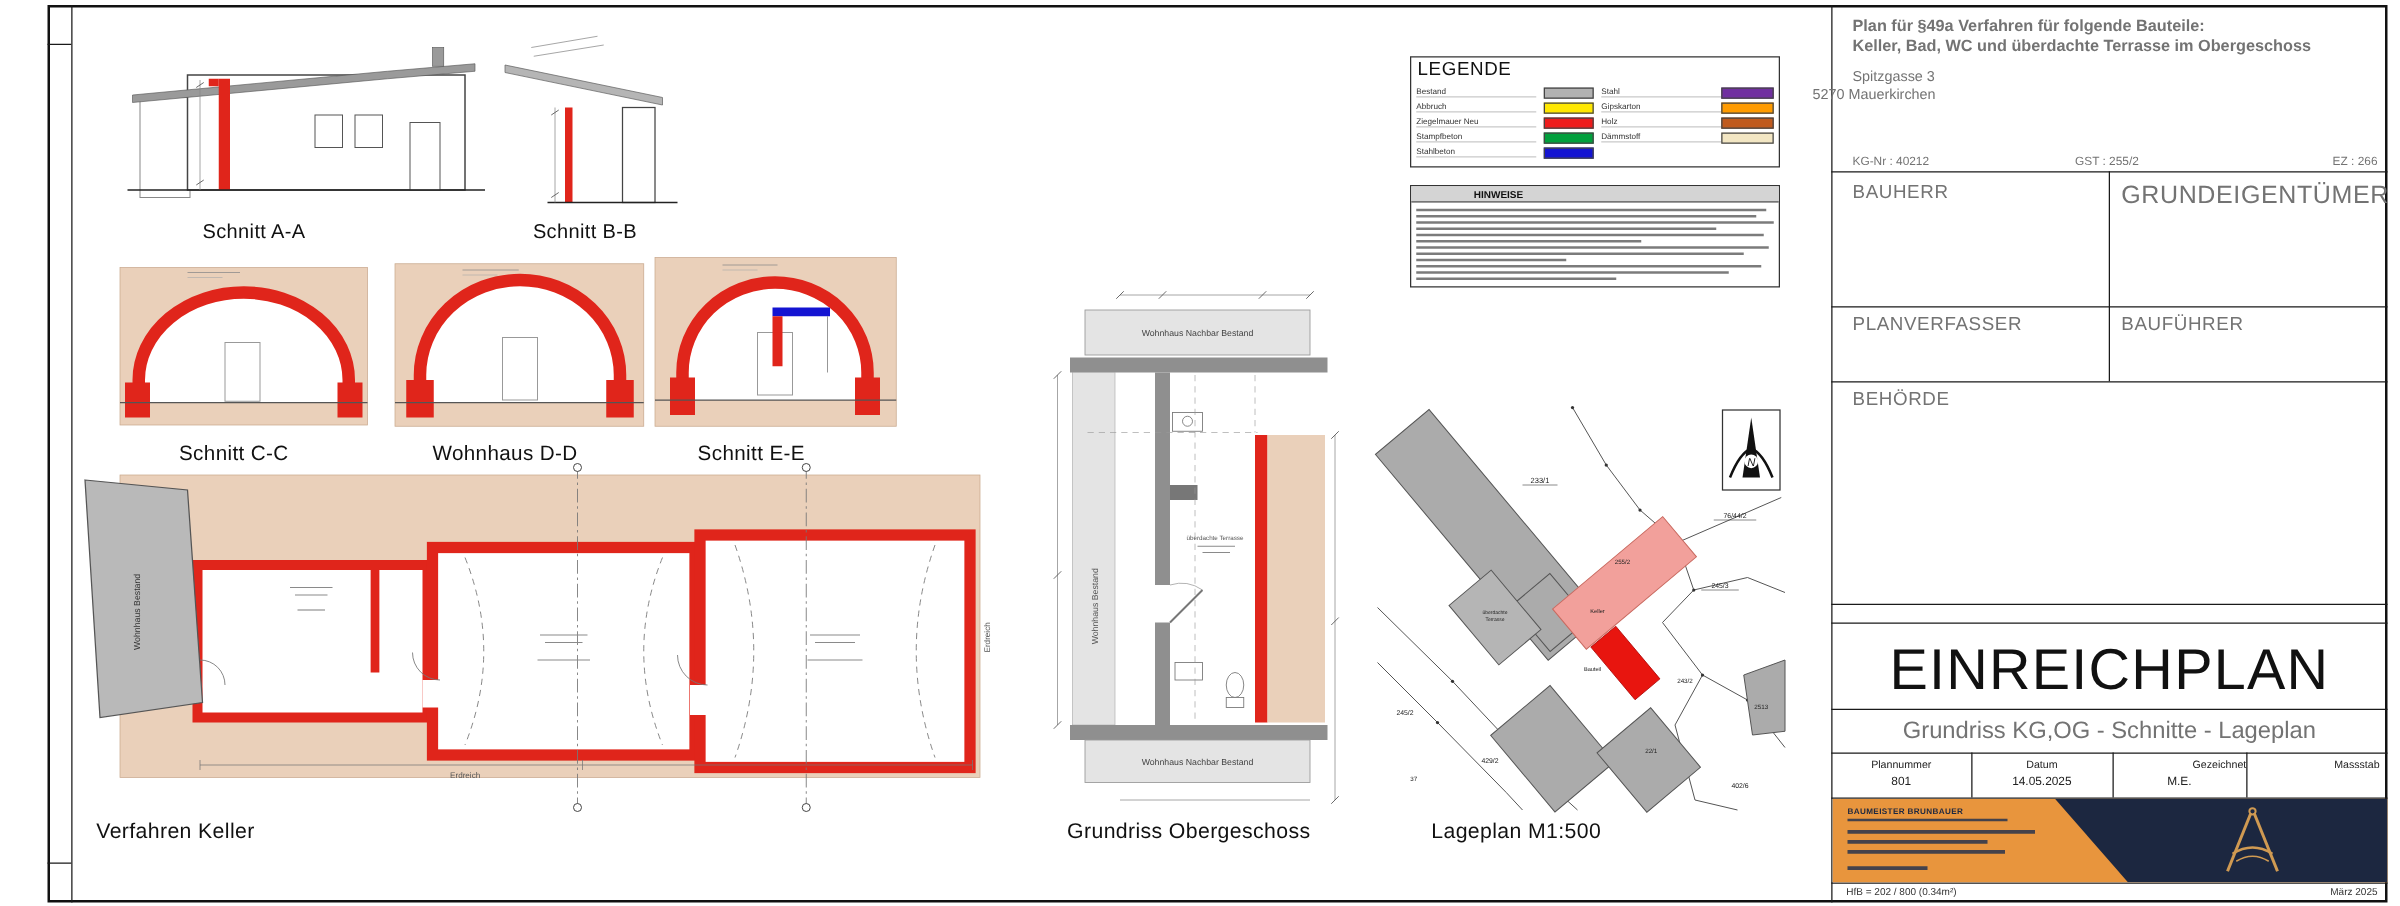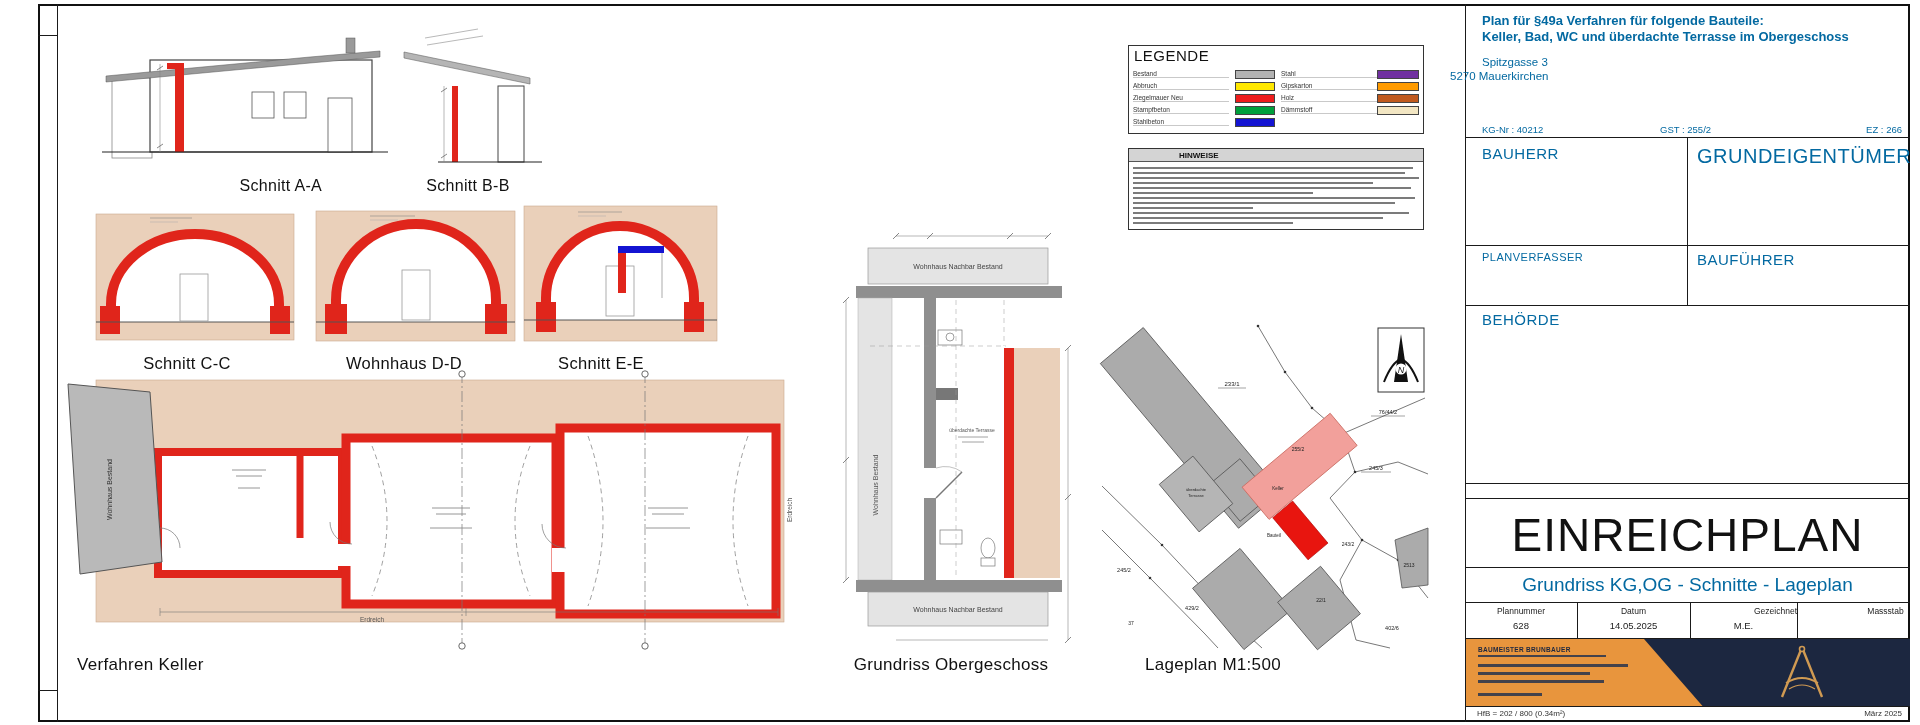--- a/index.html
+++ b/index.html
@@ -1,20 +1,20 @@
 <!DOCTYPE html>
 <html><head>
 <meta charset="utf-8">
 <style>
   html,body{margin:0;padding:0;background:#ffffff;}
   body{width:1920px;height:725px;position:relative;font-family:"Liberation Sans",sans-serif;color:#1a1a1a;overflow:hidden;}
   .abs{position:absolute;}
   .ln{position:absolute;background:#1a1a1a;}
   .cap{position:absolute;color:#111;font-weight:500;letter-spacing:.3px;}
-  .tbl{position:absolute;color:#0369a1;}
+  .tbl{position:absolute;color:#737373;}
   svg text{font-family:"Liberation Sans",sans-serif;}
   .legend-box{position:absolute;left:1128px;top:45px;width:296px;height:89px;background:#fff;border:1px solid #333;box-sizing:border-box;}
   .legend-title{position:absolute;left:5px;top:1px;font-size:15px;letter-spacing:.5px;color:#111;}
   .lg-label{position:absolute;font-size:6.5px;color:#333;border-bottom:.5px solid #c9c9c9;width:96px;}
   .lg-sw{position:absolute;width:40px;height:9px;border:.6px solid #444;box-sizing:border-box;}
   .hin-box{position:absolute;left:1128px;top:148px;width:296px;height:82px;background:#fff;border:1px solid #333;box-sizing:border-box;}
   .hin-head{position:absolute;left:0;top:0;width:100%;height:13px;background:#d4d4d4;border-bottom:.7px solid #555;box-sizing:border-box;}
   .hin-head span{position:absolute;left:4px;top:2px;font-size:8px;font-weight:bold;color:#111;padding-left:46px;}
   .hbar{position:absolute;height:2px;background:#5a5a5a;opacity:.8;}
   .meta-label{position:absolute;font-size:8.5px;color:#222;text-align:center;}
@@ -259,21 +259,21 @@
       <rect x="1378" y="328" width="46" height="64" fill="#ffffff" stroke="#333" stroke-width="1"></rect>
       <polygon points="1401,334 1394,382 1408,382" fill="#111111"></polygon>
       <path d="M1384,382 Q1392,362 1401,359" fill="none" stroke="#111" stroke-width="2"></path>
       <path d="M1418,382 Q1410,362 1401,359" fill="none" stroke="#111" stroke-width="2"></path>
       <circle cx="1401" cy="369" r="5.5" fill="#ffffff"></circle>
       <text x="1401" y="372.5" text-anchor="middle" font-size="9" font-style="italic" fill="#111">N</text>
     </g>
   </g>
 </svg>
 
-<div class="cap" style="left:162px;top:177px;width:160px;text-align:right;font-size:16px;">Schnitt A-A</div>
+<div class="cap" style="left:162px;top:177px;width:160px;text-align:left;font-size:16px;">Schnitt A-A</div>
 <div class="cap" style="left:388px;top:177px;width:160px;text-align:center;font-size:16px;">Schnitt B-B</div>
 <div class="cap" style="left:107px;top:354px;width:160px;text-align:center;font-size:16.5px;">Schnitt C-C</div>
 <div class="cap" style="left:324px;top:354px;width:160px;text-align:center;font-size:16.5px;">Wohnhaus D-D</div>
 <div class="cap" style="left:521px;top:354px;width:160px;text-align:center;font-size:16.5px;">Schnitt E-E</div>
 <div class="cap" style="left:77px;top:655px;font-size:17px;">Verfahren Keller</div>
 <div class="cap" style="left:839px;top:655px;width:224px;text-align:center;font-size:17px;">Grundriss Obergeschoss</div>
 <div class="cap" style="left:1145px;top:655px;font-size:17px;">Lageplan M1:500</div>
 
 <div class="legend-box">
   <div class="legend-title">LEGENDE</div>
@@ -335,29 +335,29 @@
 <div class="ln" style="left:1465px;top:602px;width:445px;height:1px;"></div>
 <div class="ln" style="left:1465px;top:638px;width:445px;height:1px;"></div>
 <div class="ln" style="left:1465px;top:706px;width:445px;height:1px;"></div>
 <div class="ln" style="left:1687px;top:137px;width:1px;height:168px;"></div>
 <div class="ln" style="left:1577px;top:602px;width:1px;height:36px;"></div>
 <div class="ln" style="left:1690px;top:602px;width:1px;height:36px;"></div>
 <div class="ln" style="left:1797px;top:602px;width:1px;height:36px;"></div>
 
 <div class="tbl" style="left:1482px;top:145px;font-size:15px;letter-spacing:.5px;">BAUHERR</div>
 <div class="tbl" style="left:1697px;top:145px;font-size:20px;letter-spacing:.5px;">GRUNDEIGENTÜMER</div>
-<div class="tbl" style="left:1482px;top:251px;font-size:11px;letter-spacing:.5px;">PLANVERFASSER</div>
+<div class="tbl" style="left:1482px;top:251px;font-size:15px;letter-spacing:.5px;">PLANVERFASSER</div>
 <div class="tbl" style="left:1697px;top:251px;font-size:15px;letter-spacing:.5px;">BAUFÜHRER</div>
 <div class="tbl" style="left:1482px;top:311px;font-size:15px;letter-spacing:.5px;">BEHÖRDE</div>
 
 <div class="tbl" style="left:1465px;top:508px;width:445px;text-align:center;font-size:46px;letter-spacing:1px;color:#111;">EINREICHPLAN</div>
 <div class="tbl" style="left:1465px;top:574px;width:445px;text-align:center;font-size:19px;">Grundriss KG,OG - Schnitte - Lageplan</div>
 
 <div class="meta-label" style="left:1465px;top:606px;width:112px;">Plannummer</div>
-<div class="meta-value" style="left:1465px;top:620px;width:112px;">628</div>
+<div class="meta-value" style="left:1465px;top:620px;width:112px;">801</div>
 <div class="meta-label" style="left:1577px;top:606px;width:113px;">Datum</div>
 <div class="meta-value" style="left:1577px;top:620px;width:113px;">14.05.2025</div>
 <div class="meta-label" style="left:1690px;top:606px;width:107px;text-align:right;">Gezeichnet</div>
 <div class="meta-value" style="left:1690px;top:620px;width:107px;">M.E.</div>
 <div class="meta-label" style="left:1797px;top:606px;width:113px;margin-left:32px;">Massstab</div>
 <div class="meta-value" style="left:1797px;top:652px;width:96px;">1:100 1:500</div>
 
 <div class="abs" style="left:1466px;top:639px;width:444px;height:67px;overflow:hidden;">
   <div class="abs" style="left: 0px; top: 0px; width: 100%; height: 100%; background-color: rgb(232, 149, 61);"></div>
   <div class="abs" style="left: 178px; top: 0px; width: 266px; height: 100%; clip-path: polygon(0px 0px, 100% 0px, 100% 100%, 22% 100%); background-color: rgb(28, 39, 64);"></div>

